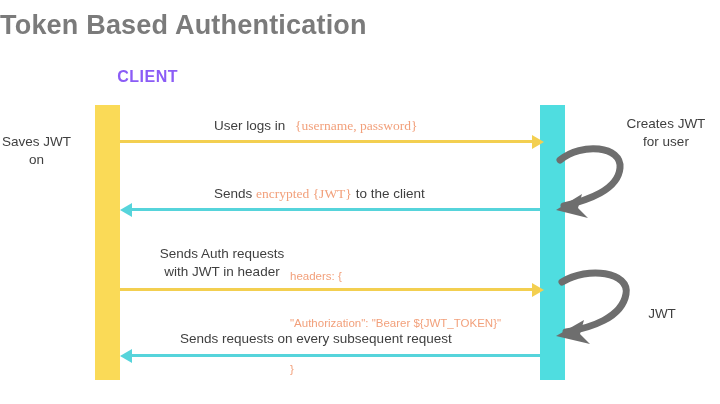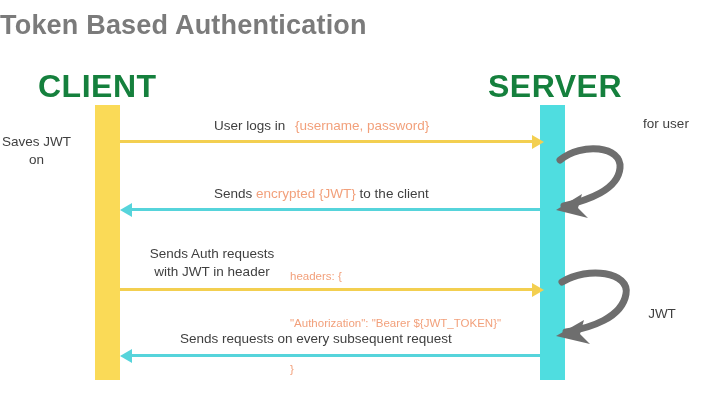--- a/index.html
+++ b/index.html
@@ -26,25 +26,25 @@
     width: 720px;
     font-size: 27px;
     font-weight: bold;
     color: #7b7b7b;
     letter-spacing: 0.2px;
   }
 
   
   .actor-label {
     position: absolute;
-    font-size: 32px;
+    font-size: 16px;
     font-weight: bold;
-    color: #15803d;
+    color: #8b5cf6;
     letter-spacing: 0.5px;
-    text-align: left;
+    text-align: right;
   }
   #client-label { left: 38px;  top: 68px; width: 140px; }
   #server-label { left: 488px; top: 68px; width: 140px; }
 
   
   .lifeline {
     position: absolute;
     top: 105px;
     height: 275px;
   }
@@ -76,21 +76,21 @@
   .head-right-yellow { border-left: 12px solid #f3cf50; }
   .head-left-cyan    { border-right: 12px solid #56d4db; }
 
   
   .msg-text {
     position: absolute;
     font-size: 13.5px;
     color: #3f3f3f;
     white-space: nowrap;
   }
-  .msg-text .accent { color: #f2a07b; }
+  .msg-text .accent { color: #f2a07b; font-family: Liberation Serif, serif; }
 
   .center-text {
     position: absolute;
     text-align: center;
     font-size: 13.5px;
     color: #3f3f3f;
     line-height: 1.3;
   }
 
   
@@ -117,41 +117,40 @@
   }
 </style>
 </head>
 <body>
 
 <div id="canvas">
 
   <div class="title">Token Based Authentication</div>
 
   <div class="actor-label" id="client-label">CLIENT</div>
-  <div class="actor-label" id="server-label">SERVER</div>
 
   <div class="lifeline" id="client-lifeline"></div>
   <div class="lifeline" id="server-lifeline"></div>
 
   <div class="msg-text" style="left:214px; top:118px;">
     <span>User logs in</span>
     <span class="accent" style="margin-left:6px;">{username, password}</span>
   </div>
   <div class="msg-line line-yellow" style="left:120px; top:140px; width:414px;"></div>
   <div class="msg-head head-right-yellow" style="left:532px; top:134.5px;"></div>
 
   <div class="msg-text" style="left:214px; top:186px;">
     <span>Sends</span>
     <span class="accent" style="">encrypted {JWT}</span>
     <span style="">to the client</span>
   </div>
   <div class="msg-line line-cyan" style="left:132px; top:208px; width:408px;"></div>
   <div class="msg-head head-left-cyan" style="left:120px; top:202.5px;"></div>
 
-  <div class="center-text" style="left:132px; top:245px; width:160px;">
+  <div class="center-text" style="left:142px; top:245px; width:160px;">
     <div>Sends Auth requests</div>
     <div>with JWT in header</div>
   </div>
   <div class="code-block" style="left:290px; top:238px;">
     <div>headers: {</div>
     <div>"Authorization": "Bearer ${JWT_TOKEN}"</div>
     <div>}</div>
   </div>
   <div class="msg-line line-yellow" style="left:120px; top:288px; width:414px;"></div>
   <div class="msg-head head-right-yellow" style="left:532px; top:282.5px;"></div>
@@ -159,20 +158,21 @@
   <div class="msg-text" style="left:180px; top:331px;">Sends requests on every subsequent request</div>
   <div class="msg-line line-cyan" style="left:132px; top:354px; width:408px;"></div>
   <div class="msg-head head-left-cyan" style="left:120px; top:348.5px;"></div>
 
   <div class="side-note" style="left:0px; top:133px; width:73px;">
     <div>Saves JWT</div>
     <div>on</div>
   </div>
 
   <div class="side-note" style="left:612px; top:115px; width:108px;">
+    <div>Creates JWT</div>
     <div>for user</div>
   </div>
 
   <svg class="loop" style="left:548px; top:132px;" width="90" height="92" viewBox="0 0 90 92">
     <path d="M12 28 C 34 10, 74 14, 72 36 C 70 58, 40 68, 16 74" fill="none" stroke="#6e6e6e" stroke-width="7" stroke-linecap="round"></path>
     <path d="M8 78 L 34 62 L 30 76 L 40 86 Z" fill="#6e6e6e"></path>
   </svg>
 
   <div class="side-note" style="left:612px; top:305px; width:100px;">
     <div>JWT</div>

